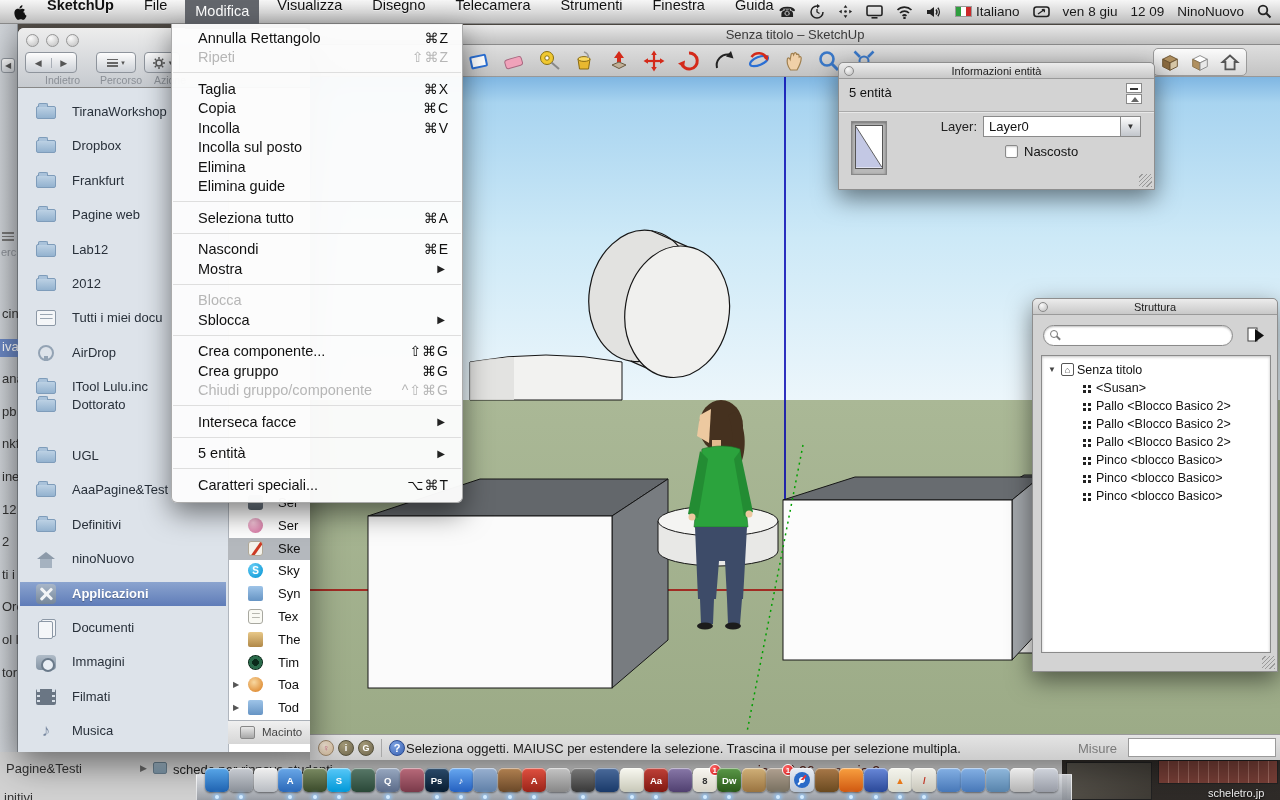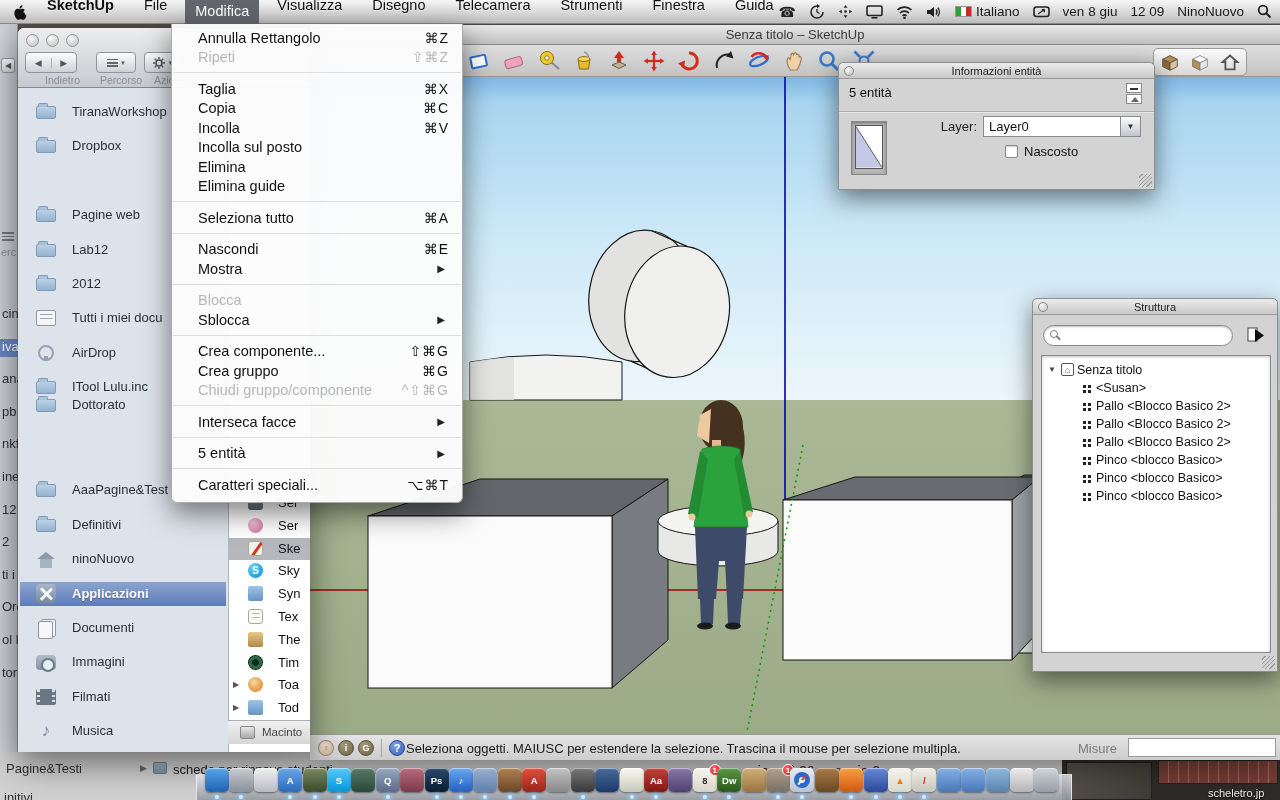--- a/index.html
+++ b/index.html
@@ -424,20 +424,24 @@
     </div>
     <div id="fsb" style="position: absolute; inset: 60px 82px 0px 0px;">
         <div class="fsrow" style="top: 12px;">
           <div class="fsic si-folder"></div>
           <div class="fslabel">TiranaWorkshop</div>
         </div>
         <div class="fsrow" style="top: 46.4px;">
           <div class="fsic si-folder"></div>
           <div class="fslabel">Dropbox</div>
         </div>
+        <div class="fsrow" style="top: 80.8px;">
+          <div class="fsic si-folder"></div>
+          <div class="fslabel">Frankfurt</div>
+        </div>
         <div class="fsrow" style="top: 115.2px;">
           <div class="fsic si-folder"></div>
           <div class="fslabel">Pagine web</div>
         </div>
         <div class="fsrow" style="top: 149.6px;">
           <div class="fsic si-folder"></div>
           <div class="fslabel">Lab12</div>
         </div>
         <div class="fsrow" style="top: 184px;">
           <div class="fsic si-folder"></div>
@@ -451,20 +455,24 @@
           <div class="fsic si-docs"></div>
           <div class="fslabel">Tutti i miei docu</div>
         </div>
         <div class="fsrow" style="top: 287.2px;">
           <div class="fsic si-folder"></div>
           <div class="fslabel">ITool Lulu.inc</div>
         </div>
         <div class="fsrow" style="top: 305px;">
           <div class="fsic si-folder"></div>
           <div class="fslabel">Dottorato</div>
+        </div>
+        <div class="fsrow" style="top: 356px;">
+          <div class="fsic si-folder"></div>
+          <div class="fslabel">UGL</div>
         </div>
         <div class="fsrow" style="top: 390.4px;">
           <div class="fsic si-folder"></div>
           <div class="fslabel">AaaPagine&amp;Test</div>
         </div>
         <div class="fsrow" style="top: 424.8px;">
           <div class="fsic si-folder"></div>
           <div class="fslabel">Definitivi</div>
         </div>
         <div class="fsrow" style="top: 459.2px;">

